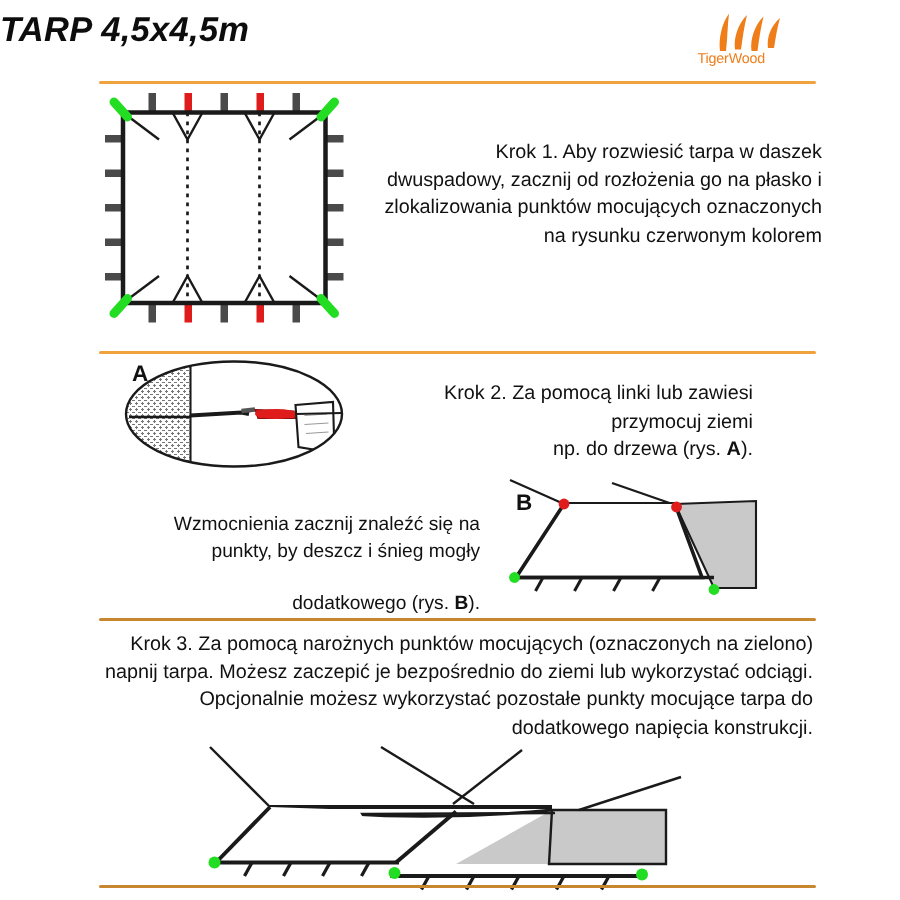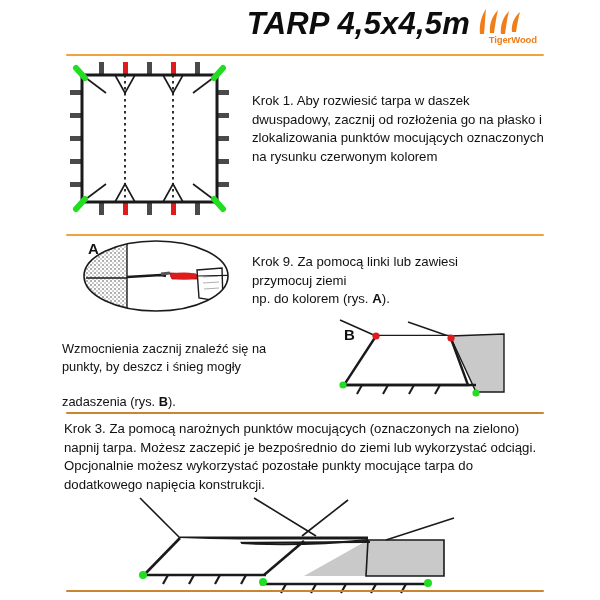--- a/index.html
+++ b/index.html
@@ -24,64 +24,64 @@
   
   .header {
     position: absolute;
     left: 0; top: 0;
     width: 600px; height: 50px;
   }
   .title {
     position: absolute;
     left: 0; top: 6px;
     width: 470px;
-    text-align: right;
-    font-size: 31px;
+    text-align: left;
+    font-size: 23px;
     font-style: italic;
     font-weight: bold;
     letter-spacing: 0.2px;
     color: #0d0d0d;
     white-space: nowrap;
   }
   .logo {
     position: absolute;
     left: 465px; top: 7px;
     width: 72px; height: 44px;
   }
   .logo-mark {
     position: absolute;
     left: 8px; top: 0;
     width: 56px; height: 28px;
   }
   .logo-text {
     position: absolute;
     left: 0; top: 27px;
     width: 72px;
-    text-align: right;
+    text-align: left;
     font-size: 9.5px;
-    font-weight: bold;
+    font-weight: normal;
     color: #ef7d1a;
     letter-spacing: -0.1px;
   }
 
   
   .divider {
     position: absolute;
     left: 66px;
     width: 478px;
     height: 2px;
     border-radius: 1px;
   }
   .divider.light { background: #f0a23c; }
   .divider.dark  { background: #c8872f; }
 
   
   .para {
     position: absolute;
-    text-align: left;
+    text-align: right;
     font-size: 13.2px;
     line-height: 18.5px;
     color: #111111;
   }
   .para.small {
     font-size: 12.8px;
     line-height: 17.5px;
   }
   .para b { font-weight: bold; }
 
@@ -225,23 +225,23 @@
         <path d="M131 36 L178 35" stroke="#1a1a1a" stroke-width="1.2"></path>
       </g>
 
       <ellipse cx="90" cy="36" rx="72" ry="35" fill="none" stroke="#1a1a1a" stroke-width="1.6"></ellipse>
 
       <text class="fig-label" x="22" y="14">A</text>
     </svg>
   </div>
 
   <div class="para" style="left:252px; top:253px; width:250px">
-    <span>Krok 9. Za pomocą linki lub zawiesi</span><br>
+    <span>Krok 2. Za pomocą linki lub zawiesi</span><br>
     <span>przymocuj ziemi</span><br>
-    <span>np. do kolorem (rys. </span><b>A</b><span>).</span>
+    <span>np. do drzewa (rys. </span><b>A</b><span>).</span>
   </div>
 
   <div class="figure" style="left:326px; top:318px; width:190px; height:82px">
     <svg width="190" height="82" viewBox="0 0 190 82">
 
       <path d="M124 18 L178 16 L178 74 L150 74 Z" fill="#c9c9c9" stroke="#1a1a1a" stroke-width="1.4"></path>
 
       <g stroke="#1a1a1a" stroke-width="1.5" fill="none">
         <path d="M14 2 L50 18"></path>
         <path d="M82 4 L128 20"></path>
@@ -267,21 +267,21 @@
       <circle cx="150" cy="75" r="3.6" fill="#22dd22"></circle>
 
       <text class="fig-label" x="18" y="22">B</text>
     </svg>
   </div>
 
   <div class="para small" style="left:62px; top:340px; width:258px">
     <span>Wzmocnienia zacznij znaleźć się na</span><br>
     <span>punkty, by deszcz i śnieg mogły</span><br>
     <br>
-    <span>zadaszenia (rys. </span><b>B</b><span>).</span>
+    <span>dodatkowego (rys. </span><b>B</b><span>).</span>
   </div>
 
   <div class="divider dark" style="top:412px"></div>
 
   <div class="para" style="left:64px; top:420px; width:478px">Krok 3. Za pomocą narożnych punktów mocujących (oznaczonych na zielono) napnij tarpa. Możesz zaczepić je bezpośrednio do ziemi lub wykorzystać odciągi. Opcjonalnie możesz wykorzystać pozostałe punkty mocujące tarpa do dodatkowego napięcia konstrukcji.</div>
 
   <div class="figure" style="left:136px; top:496px; width:320px; height:90px">
     <svg width="320" height="90" viewBox="0 0 320 90">
 
       <path d="M232 44 L308 80 L230 80 L168 80 Z" fill="#c9c9c9" stroke="none"></path>

